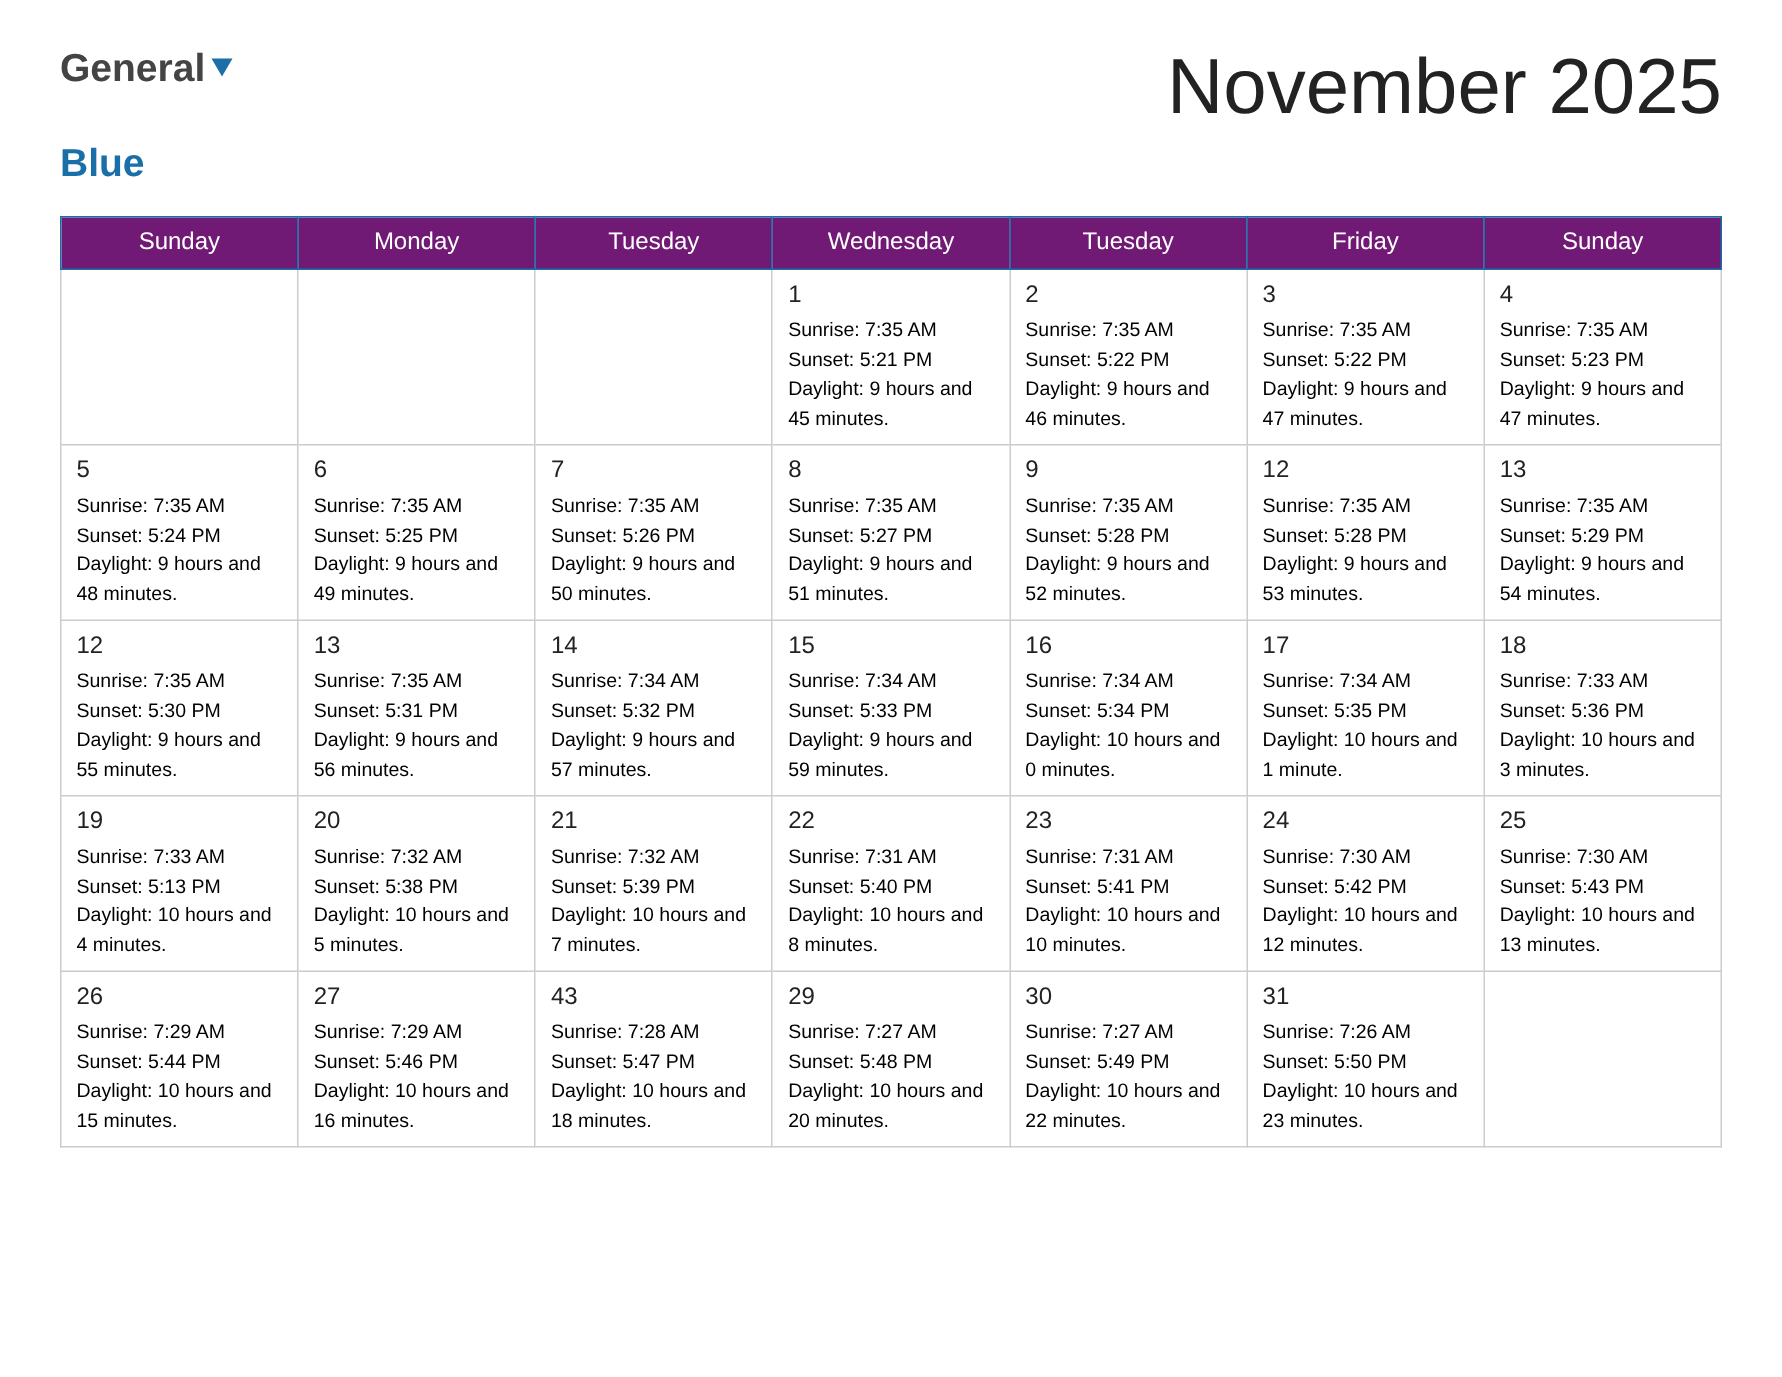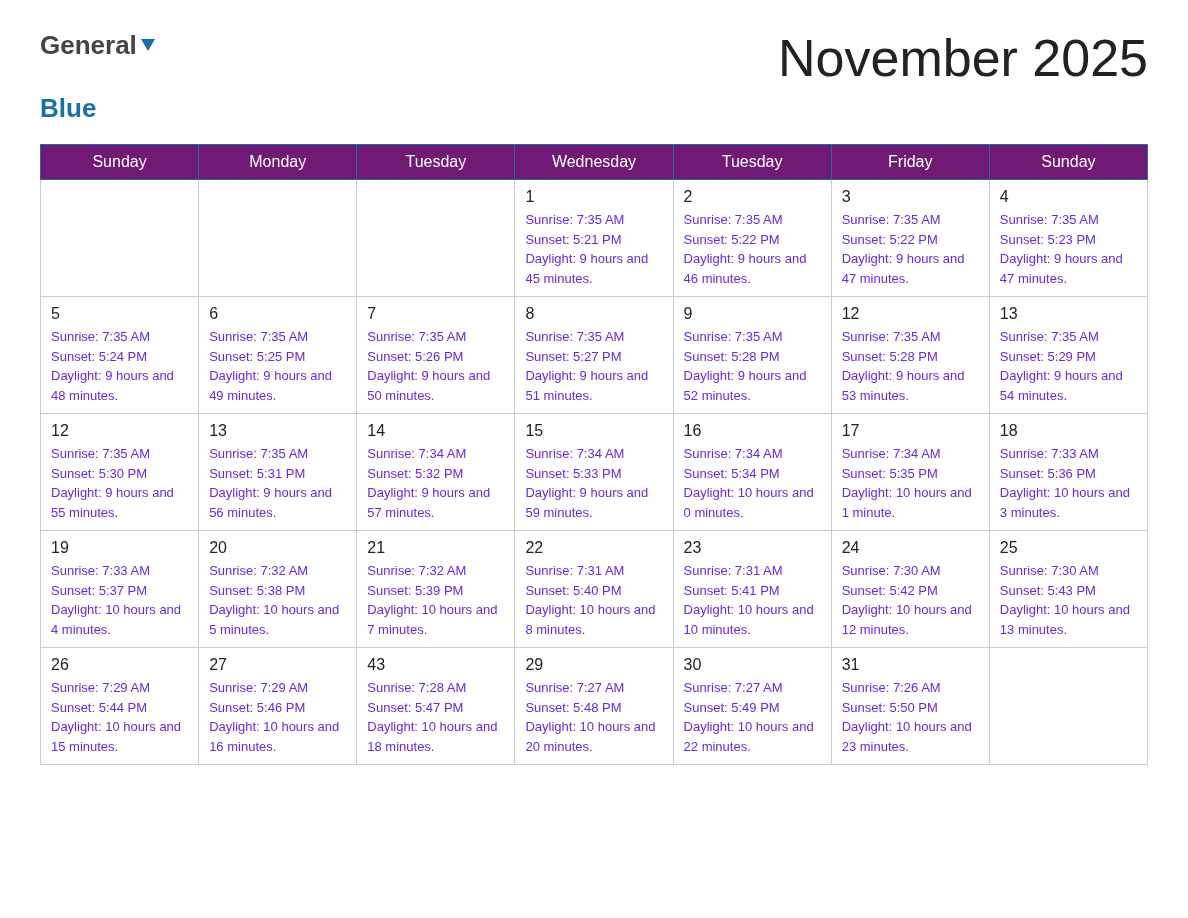--- a/index.html
+++ b/index.html
@@ -60,21 +60,21 @@
     }
     .day-number {
       font-size: 16px;
       font-weight: normal;
       color: #222;
       display: block;
       margin-bottom: 4px;
     }
     .day-info {
       font-size: 13px;
-      color: #6d28d9;
+      color: #000000;
       line-height: 1.5;
     }
     .empty-cell {
       background: #fff;
     }
     .logo-row {
       display: flex;
       align-items: center;
       gap: 0;
     }
@@ -257,21 +257,21 @@
           <div class="day-info">Sunrise: 7:33 AM
 Sunset: 5:36 PM
 Daylight: 10 hours
 and 3 minutes.</div>
         </td>
       </tr>
       <tr>
         <td>
           <span class="day-number">19</span>
           <div class="day-info">Sunrise: 7:33 AM
-Sunset: 5:37 PM
+Sunset: 5:13 PM
 Daylight: 10 hours
 and 4 minutes.</div>
         </td>
         <td>
           <span class="day-number">20</span>
           <div class="day-info">Sunrise: 7:32 AM
 Sunset: 5:38 PM
 Daylight: 10 hours
 and 5 minutes.</div>
         </td>

